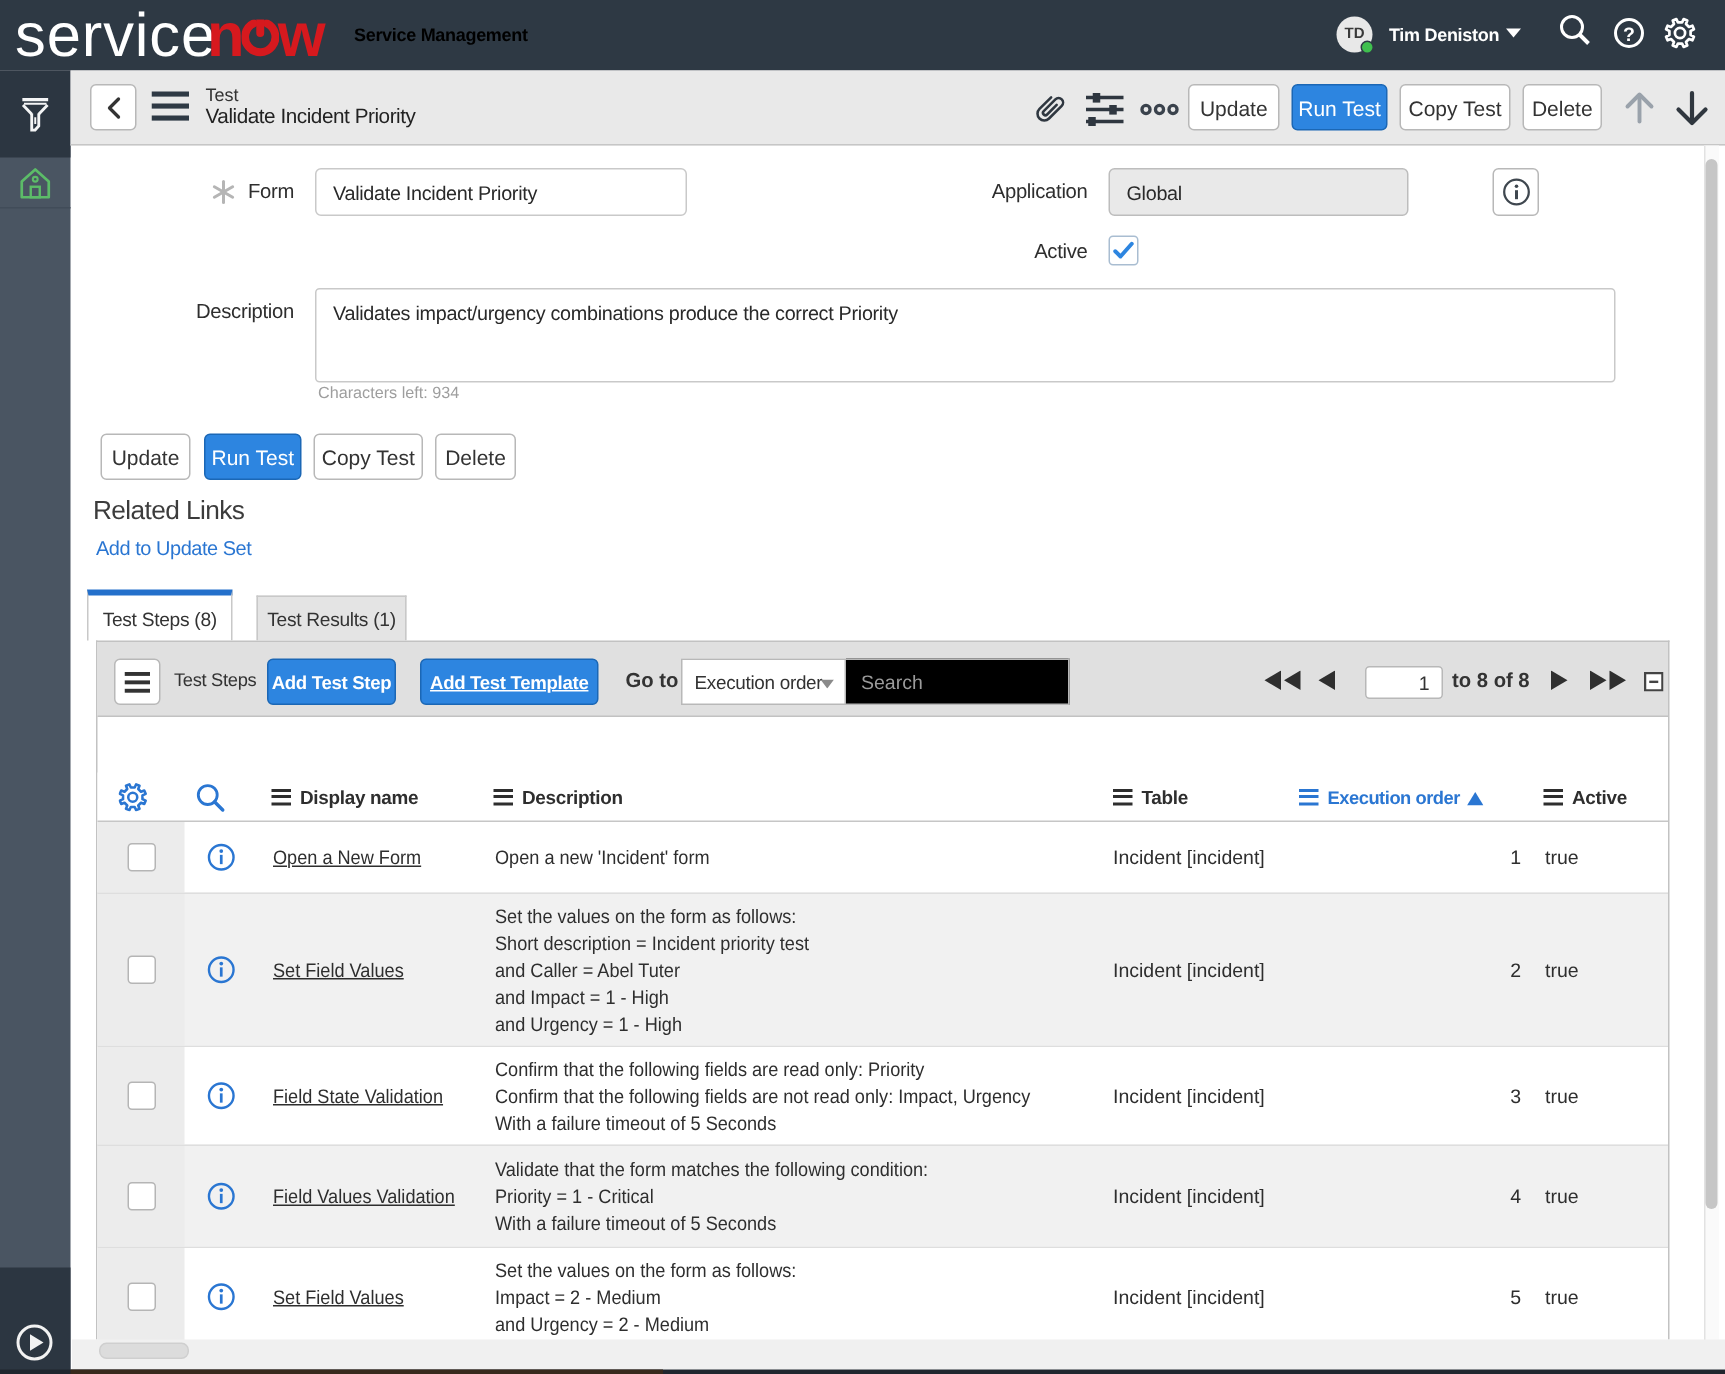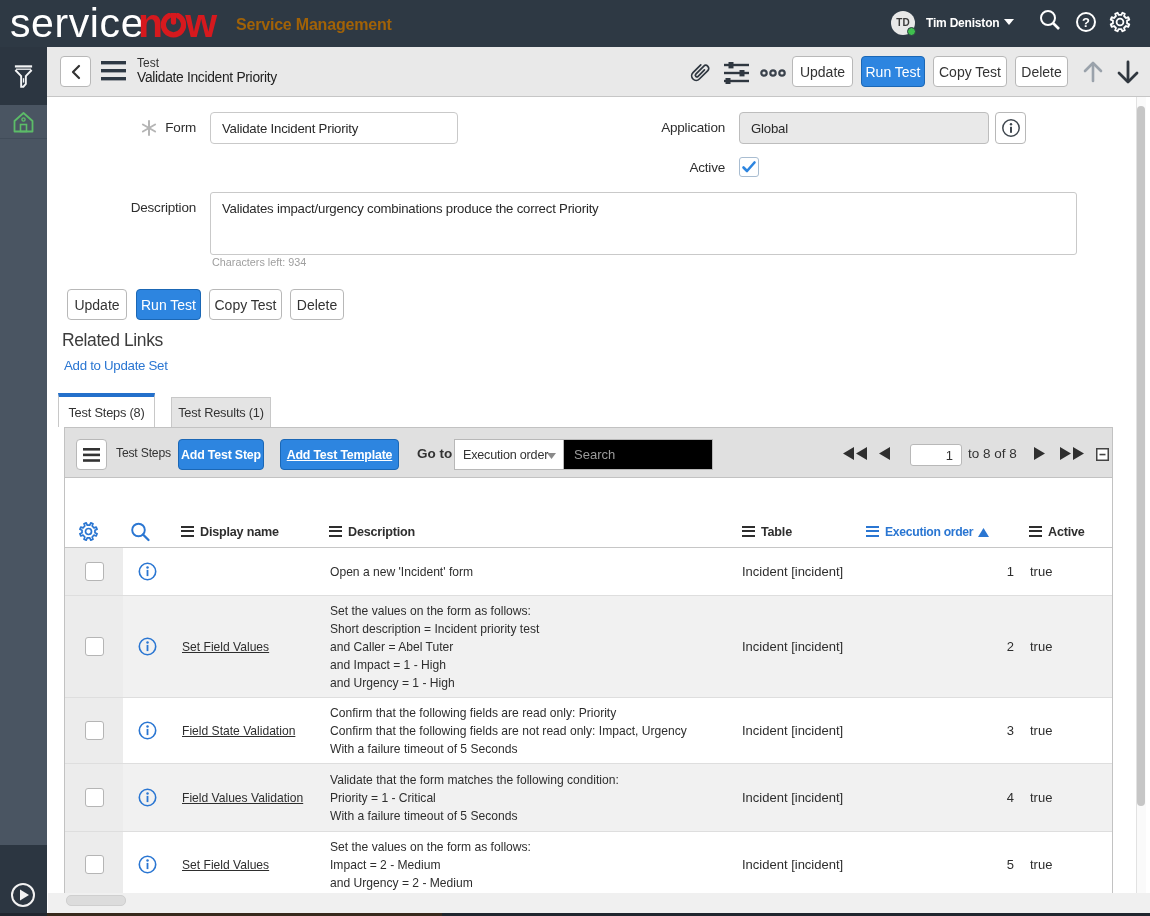--- a/index.html
+++ b/index.html
@@ -4,21 +4,21 @@
 <style>
 * { margin:0; padding:0; box-sizing:border-box; }
 html,body { width:1150px; height:916px; overflow:hidden; font-family:"Liberation Sans",sans-serif; background:#fff; }
 #stage { position:relative; width:1150px; height:916px; overflow:hidden; }
 .abs { position:absolute; }
 
 
 #topbar { left:0; top:0; width:1150px; height:47px; background:#2e3944; }
 #logo { left:10px; top:0px; font-size:41px; letter-spacing:0.6px; color:#fff; }
 #logo .now { color:#d6191e; font-weight:bold; letter-spacing:-1px; margin-left:-6px; }
-#appname { left:236px; top:16px; font-size:16px; letter-spacing:-0.2px; font-weight:bold; color:#a16207; }
+#appname { left:236px; top:16px; font-size:12px; letter-spacing:-0.2px; font-weight:bold; color:#000000; }
 .avatar { left:891px; top:11px; width:24px; height:24px; border-radius:50%; background:#e8e8e8; color:#3a3a3a; font-size:10px; font-weight:bold; text-align:center; line-height:24px; }
 .avdot { left:907px; top:27px; width:9px; height:9px; border-radius:50%; background:#3fbf4e; border:1px solid #2e3944; }
 #username { left:926px; top:16px; font-size:12px; letter-spacing:-0.2px; font-weight:bold; color:#fff; }
 #ucaret { left:1004px; top:19px; width:0; height:0; border-left:5px solid transparent; border-right:5px solid transparent; border-top:6px solid #fff; }
 
 
 #sidebar { left:0; top:47px; width:47px; height:869px; background:#4a5562; }
 #sbtop { left:0; top:47px; width:47px; height:58px; background:#2c3641; }
 #sbhome { left:0; top:105px; width:47px; height:34px; border-bottom:1px solid #414c59; }
 #sbbottom { left:0; top:845px; width:47px; height:71px; background:#2c3641; }
@@ -70,21 +70,21 @@
 .execcol { left:792px; width:165px; justify-content:flex-end; padding-right:8px; }
 .activecol { left:957px; width:90px; padding-left:8px; }
 
 
 #tsbtn { left:11px; top:11px; width:31px; height:31px; background:#fff; border:1px solid #b8b8b8; border-radius:4px; display:flex; align-items:center; justify-content:center; }
 #tslabel { left:51px; top:0px; height:50px; display:flex; align-items:center; font-size:12.2px; letter-spacing:-0.2px; color:#333; }
 #goto { left:352px; top:0px; height:50px; display:flex; align-items:center; font-size:13.5px; font-weight:bold; color:#333; }
 #selbox { left:389px; top:11px; width:110px; height:31px; background:#fff; border:1px solid #b8b8b8; font-size:12.6px; letter-spacing:-0.2px; color:#333; display:flex; align-items:center; padding-left:8px; }
 #srchbox { left:499px; top:11px; width:149px; height:31px; background:#000000; border:1px solid #b8b8b8; border-left:none; font-size:13px; color:#9b9b9b; display:flex; align-items:center; padding-left:10px; }
 #pginp { left:845px; top:16px; width:52px; height:22px; background:#fff; border:1px solid #b8b8b8; border-radius:3px; font-size:13px; color:#333; display:flex; align-items:center; justify-content:flex-end; padding-right:8px; }
-#pgtext { left:903px; top:0; height:50px; display:flex; align-items:center; font-size:13.5px; color:#333; }
+#pgtext { left:903px; top:0; height:50px; display:flex; align-items:center; font-size:13.5px; color:#333;font-weight:bold; }
 
 
 #vscroll { left:1136px; top:97px; width:10px; height:811px; background:#fafafa; border-left:1px solid #e2e2e2; }
 #vthumb { left:1137px; top:106px; width:8px; height:700px; background:#c6c6c6; border-radius:4px; }
 #hstrip { left:48px; top:893px; width:1102px; height:20px; background:#f0f0f0; }
 #hthumb { left:66px; top:895px; width:60px; height:11px; background:#dcdcdc; border:1px solid #cfcfcf; border-radius:5px; }
 #botline { left:0px; top:913px; width:1150px; height:3px; background:#20262e; } #botline2 { left:47px; top:913px; width:395px; height:3px; background:#38291c; }
 </style>
 </head>
 <body>
@@ -193,21 +193,21 @@
   <svg class="abs" style="left:141px; top:120px;" width="16" height="16" viewBox="0 0 16 16">
     <g stroke="#b5b5b5" stroke-width="2" stroke-linecap="round">
       <line x1="8" y1="1" x2="8" y2="15"></line>
         <line x1="1.9" y1="4.5" x2="14.1" y2="11.5"></line>
         <line x1="14.1" y1="4.5" x2="1.9" y2="11.5"></line>
     </g>
   </svg>
   <div class="lbl" style="left:120px; top:120px; width:76px; text-align:right;">Form</div>
   <div class="inp" style="left:210px; top:112px; width:248px; height:32px;">Validate Incident Priority</div>
   <div class="lbl" style="left:600px; top:120px; width:125px; text-align:right;">Application</div>
-  <div class="inp" style="left:739px; top:112px; width:250px; height:32px; background:#e9e9e9; border-color:#bdbdbd;">Global</div>
+  <div class="inp" style="left:739px; top:112px; width:200px; height:32px; background:#e9e9e9; border-color:#bdbdbd;">Global</div>
   <div class="btn" style="left:995px; top:112px; width:31px; height:32px;">
     <svg width="20" height="20" viewBox="0 0 20 20">
       <circle cx="10" cy="10" r="8.2" fill="none" stroke="#3f474f" stroke-width="1.5"></circle>
       <circle cx="10" cy="6.2" r="1.2" fill="#3f474f"></circle>
       <rect x="9" y="8.8" width="2" height="6" fill="#3f474f"></rect>
     </svg>
   </div>
   <div class="lbl" style="left:600px; top:160px; width:125px; text-align:right;">Active</div>
   <div class="abs" style="left:739px; top:157px; width:20px; height:20px; background:#fff; border:1px solid #a9bdd1; border-radius:3px;">
     <svg width="18" height="18" viewBox="0 0 18 18">
@@ -292,20 +292,23 @@
       <div class="cell ckcol">
           <div class="ckbox"></div>
         </div>
       <div class="cell infocol">
           <svg width="19" height="19" viewBox="0 0 19 19">
             <circle cx="9.5" cy="9.5" r="8.2" fill="none" stroke="#2a76d2" stroke-width="1.6"></circle>
             <circle cx="9.5" cy="5.4" r="1.25" fill="#2a76d2"></circle>
             <rect x="8.6" y="7.9" width="1.8" height="6.2" fill="#2a76d2"></rect>
           </svg>
         </div>
+      <div class="cell namecol">
+          <span class="sc" style="text-decoration:underline;">Open a New Form</span>
+        </div>
       <div class="cell desccol">
           <span class="sc">Open a new 'Incident' form</span>
         </div>
       <div class="cell tblcol">Incident [incident]</div>
       <div class="cell execcol">1</div>
       <div class="cell activecol">true</div>
     </div>
     <div class="row odd" style="top:167px; height:102px;">
       <div class="cell ckcol">
           <div class="ckbox"></div>

